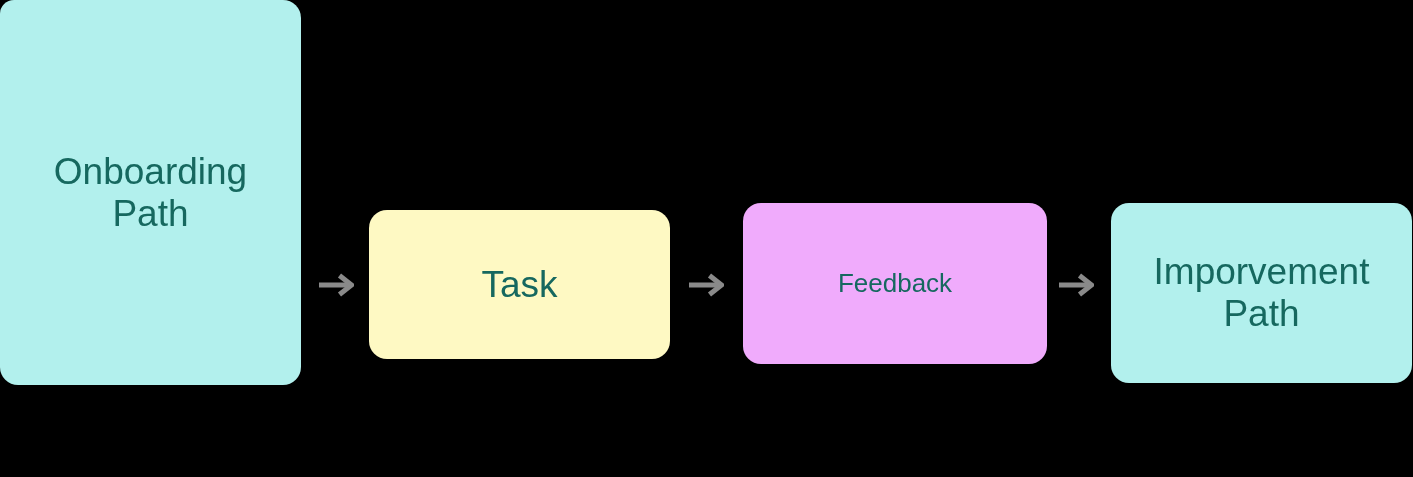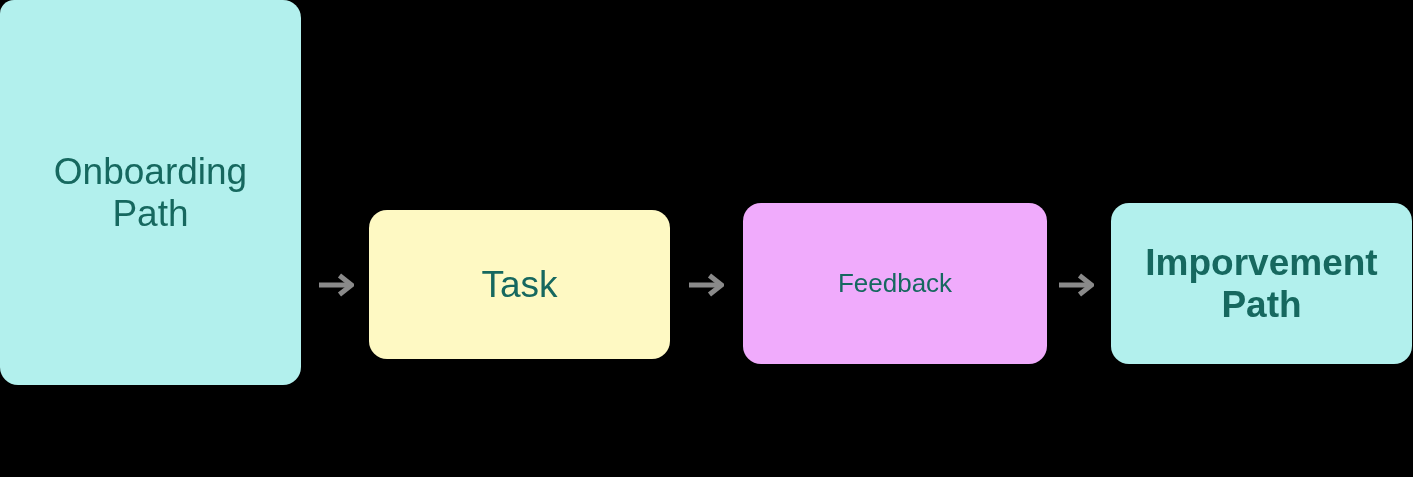--- a/index.html
+++ b/index.html
@@ -27,22 +27,22 @@
   }
   .node-task {
     left: 369px; top: 210px; width: 301px; height: 149px;
     font-size: 37px; line-height: 42px;
   }
   .node-feedback {
     left: 743px; top: 203px; width: 304px; height: 161px;
     font-size: 26px; line-height: 33px;
   }
   .node-improvement {
-    left: 1111px; top: 203px; width: 301px; height: 161px;
-    font-size: 37px; line-height: 42px; font-weight: bold;
+    left: 1111px; top: 203px; width: 301px; height: 180px;
+    font-size: 37px; line-height: 42px;
   }
   .arrow {
     position: absolute;
     top: 271px;
     width: 36px; height: 28px;
   }
   .arrow svg { display: block; }
   .arrow-1 { left: 318px; }
   .arrow-2 { left: 688px; }
   .arrow-3 { left: 1058px; }

